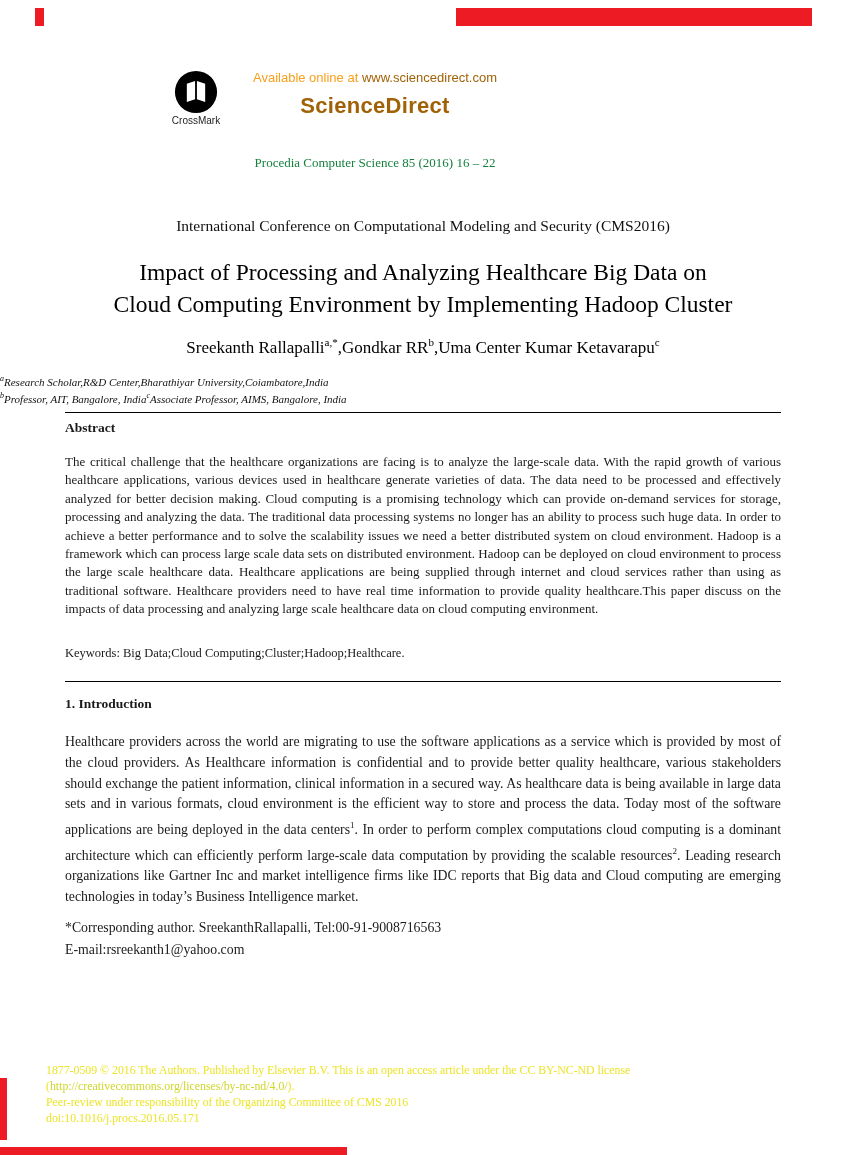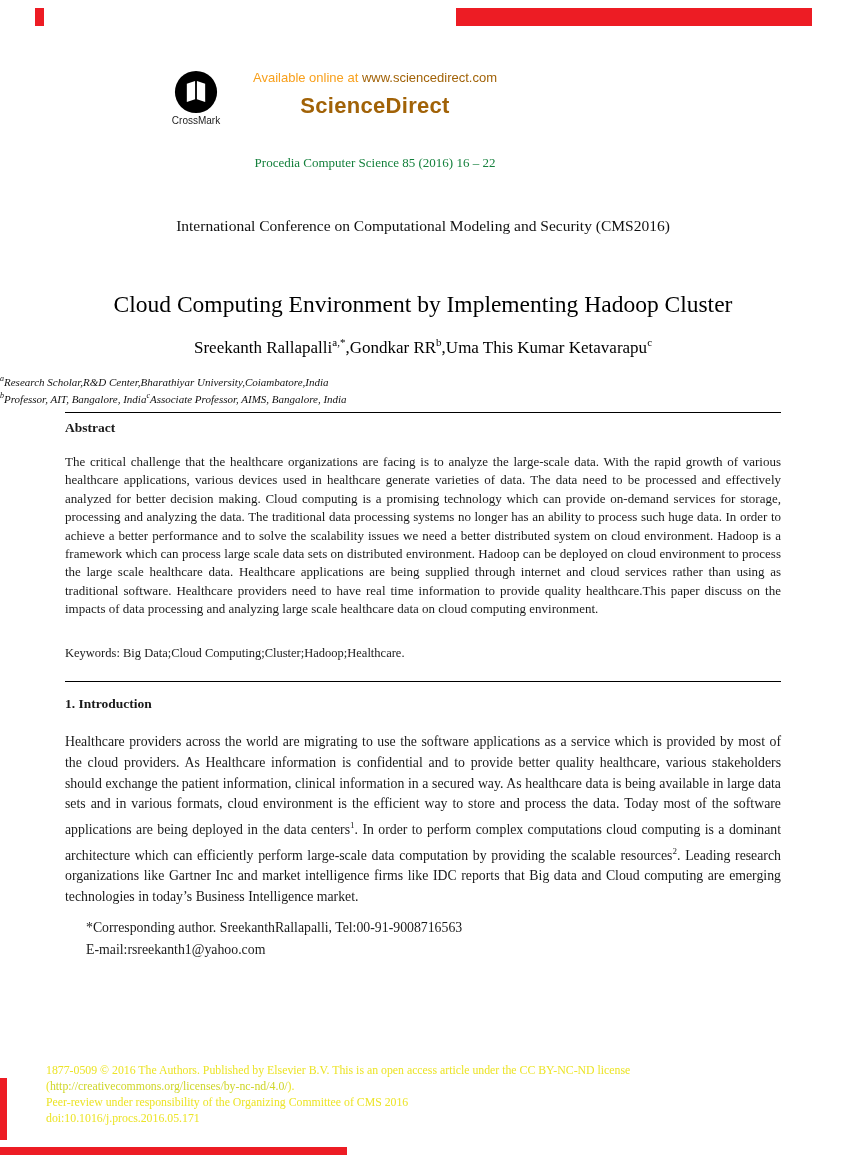--- a/index.html
+++ b/index.html
@@ -47,21 +47,21 @@
   .abstract-heading { position:absolute; left:65px; top:420px; font-weight:bold; font-size:13.5px; }
   .abstract-text { position:absolute; left:65px; top:453px; width:716px;
     font-size:13px; line-height:18.4px; text-align:justify; }
   .keywords { position:absolute; left:65px; top:646px; font-size:12.5px; }
 
   .intro-heading { position:absolute; left:65px; top:696px; font-weight:bold; font-size:13.5px; }
   .intro-text { position:absolute; left:65px; top:732px; width:716px;
     font-size:13.8px; line-height:20.8px; text-align:justify; }
   .intro-text sup { font-size:9px; }
 
-  .corresponding { position:absolute; left:65px; top:917px; font-size:13.8px; line-height:21.5px;margin-left:21px; }
+  .corresponding { position:absolute; left:65px; top:917px; font-size:13.8px; line-height:21.5px; }
 
   .footer { position:absolute; left:46px; top:1062px; font-size:11.8px; line-height:16px; color:#ece427; }
   .footer .cc-link { color:#cfd629; cursor:pointer; }
 </style>
 </head>
 <body>
 
 <div class="page">
 
   <div class="redact" style="left:35px; top:8px; width:9px; height:18px;"></div>
@@ -83,26 +83,26 @@
     <span class="sd-link">www.sciencedirect.com</span>
   </div>
 
   <div class="sd-logo">ScienceDirect</div>
 
   <div class="journal-line">Procedia Computer Science 85 (2016) 16 – 22</div>
 
   <div class="conference">International Conference on Computational Modeling and Security (CMS2016)</div>
 
   <h1 class="title">
-    <br>
+    <span>Impact of Processing and Analyzing Healthcare Big Data on</span><br>
     <span>Cloud Computing Environment by Implementing Hadoop Cluster</span>
   </h1>
 
   <div class="authors">
-    <span>Sreekanth Rallapalli</span><sup>a,*</sup><span>,Gondkar RR</span><sup>b</sup><span>,Uma This Kumar Ketavarapu</span><sup>c</sup>
+    <span>Sreekanth Rallapalli</span><sup>a,*</sup><span>,Gondkar RR</span><sup>b</sup><span>,Uma Center Kumar Ketavarapu</span><sup>c</sup>
   </div>
 
   <div class="affils">
     <div><sup>a</sup><span>Research Scholar,R&amp;D Center,Bharathiyar University,Coiambatore,India</span></div>
     <div><sup>b</sup><span>Professor, AIT, Bangalore, India</span><sup>c</sup><span>Associate Professor, AIMS, Bangalore, India</span></div>
   </div>
 
   <div class="rule rule-1"></div>
 
   <div class="abstract-heading">Abstract</div>

